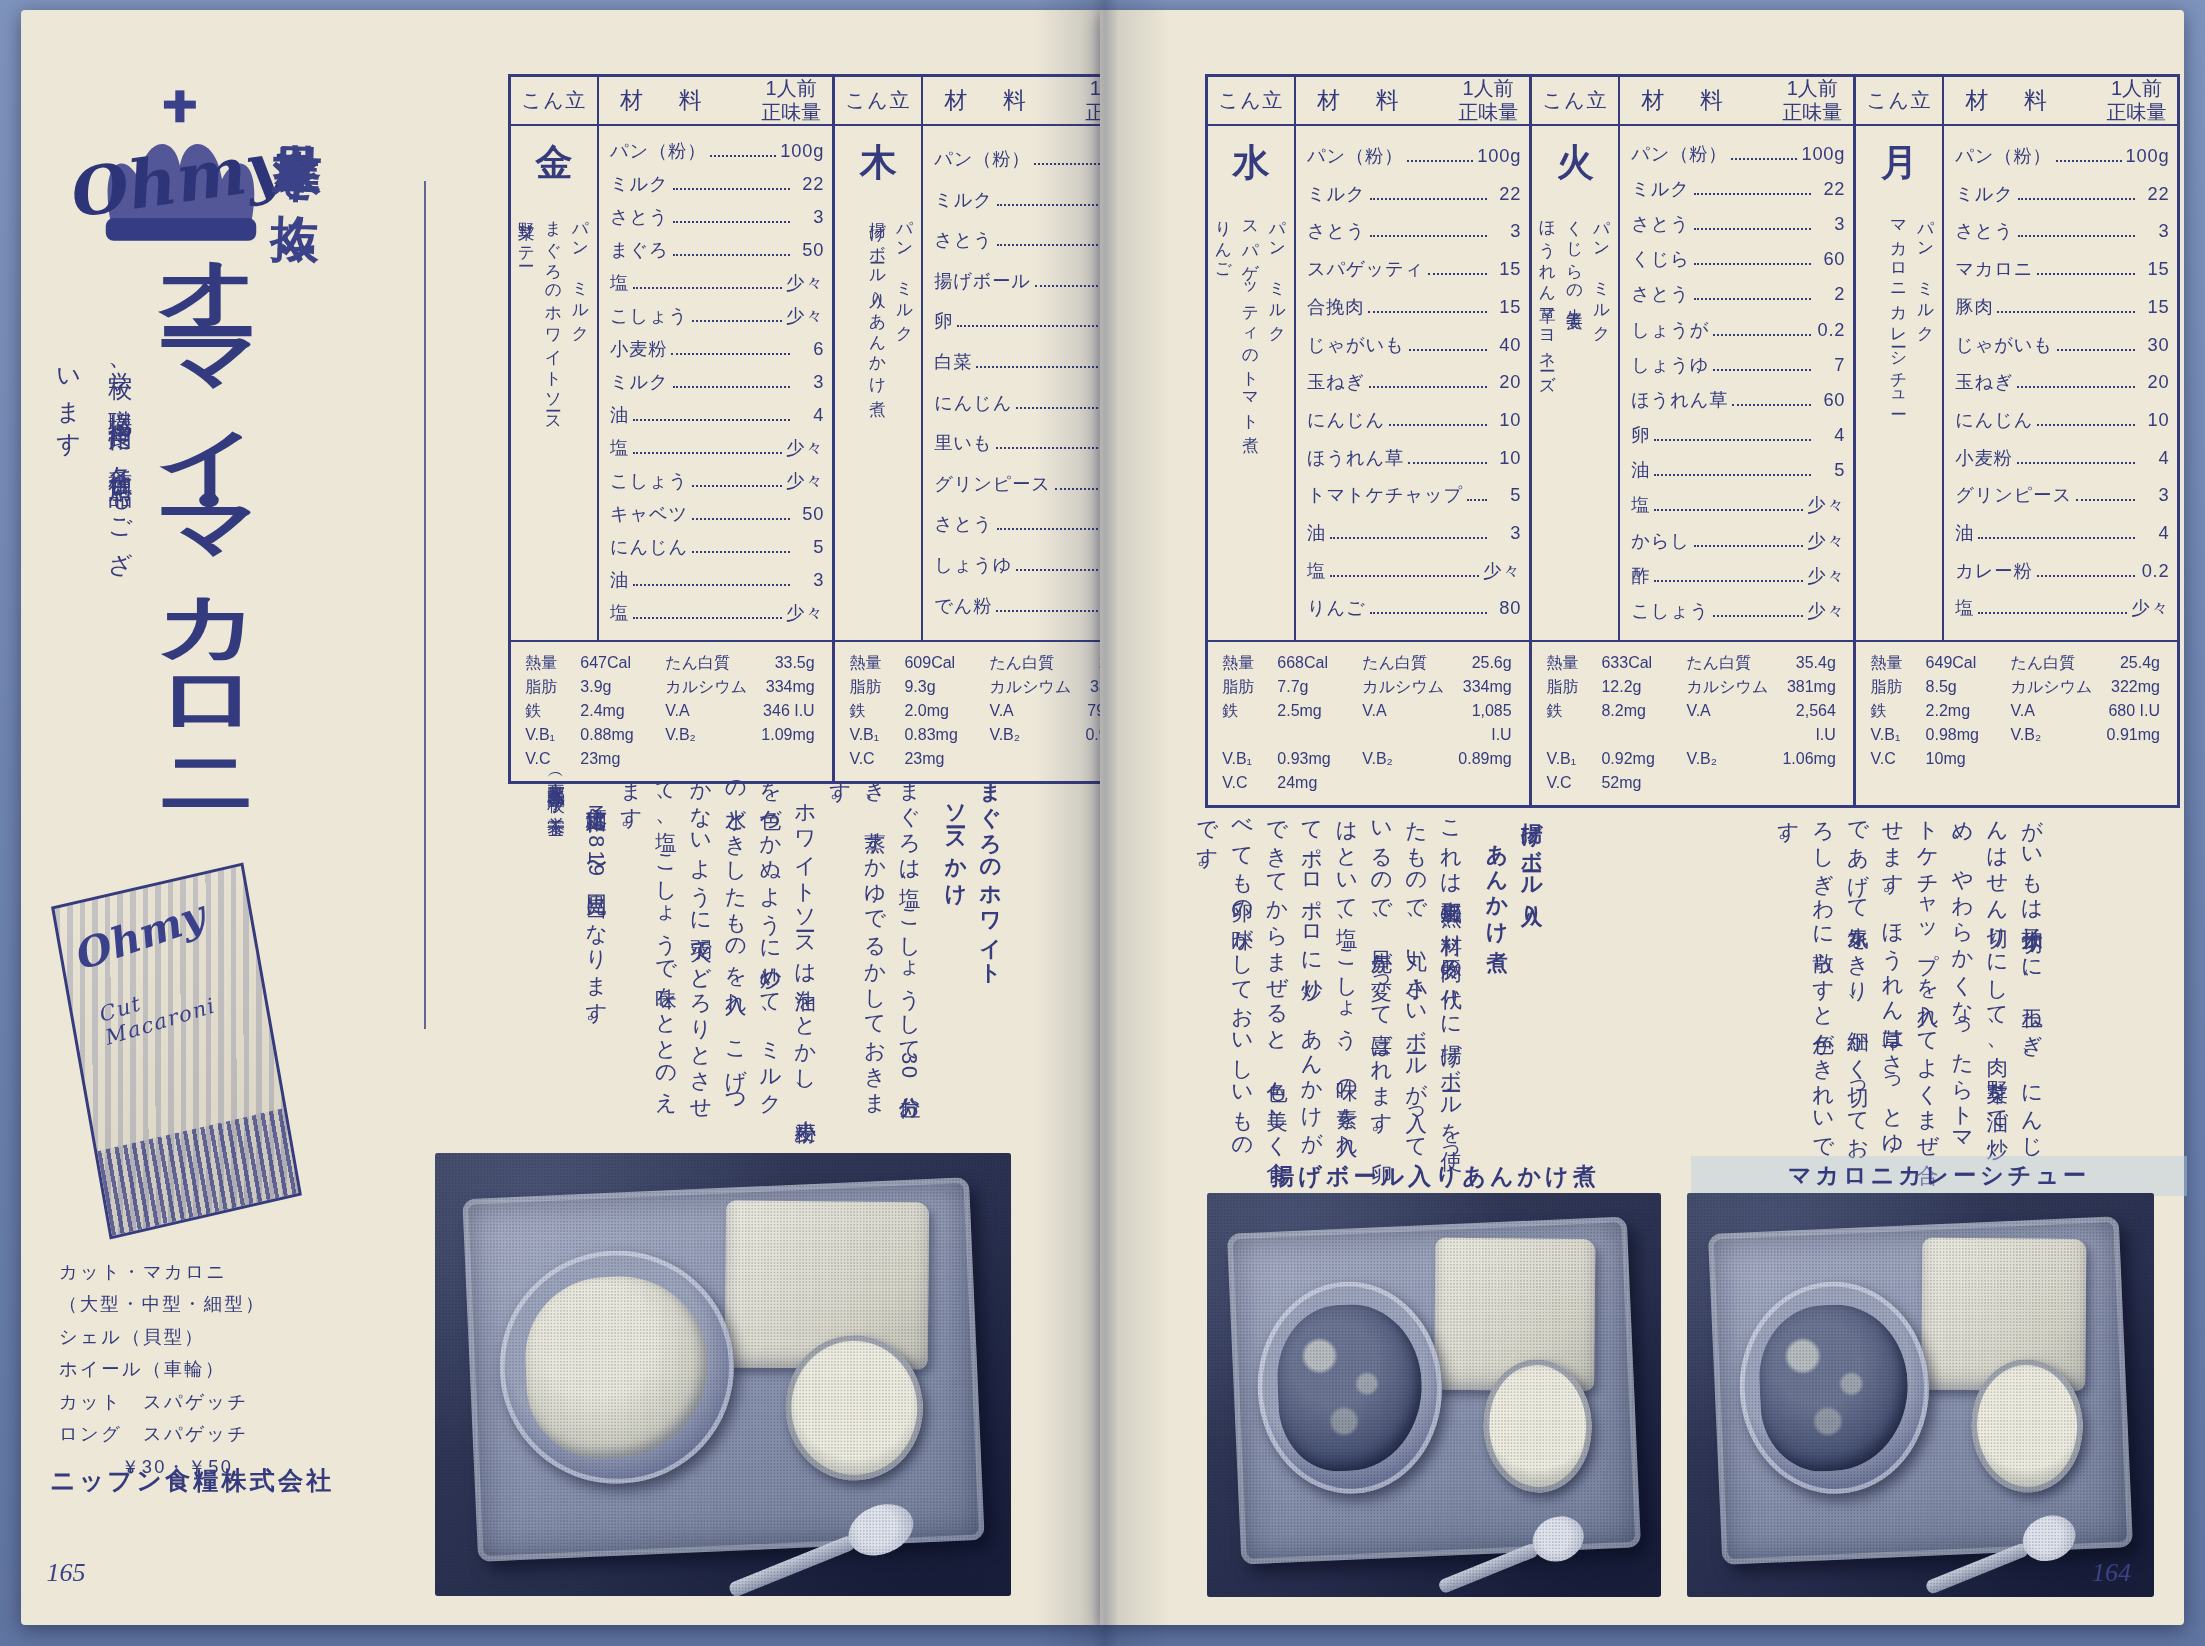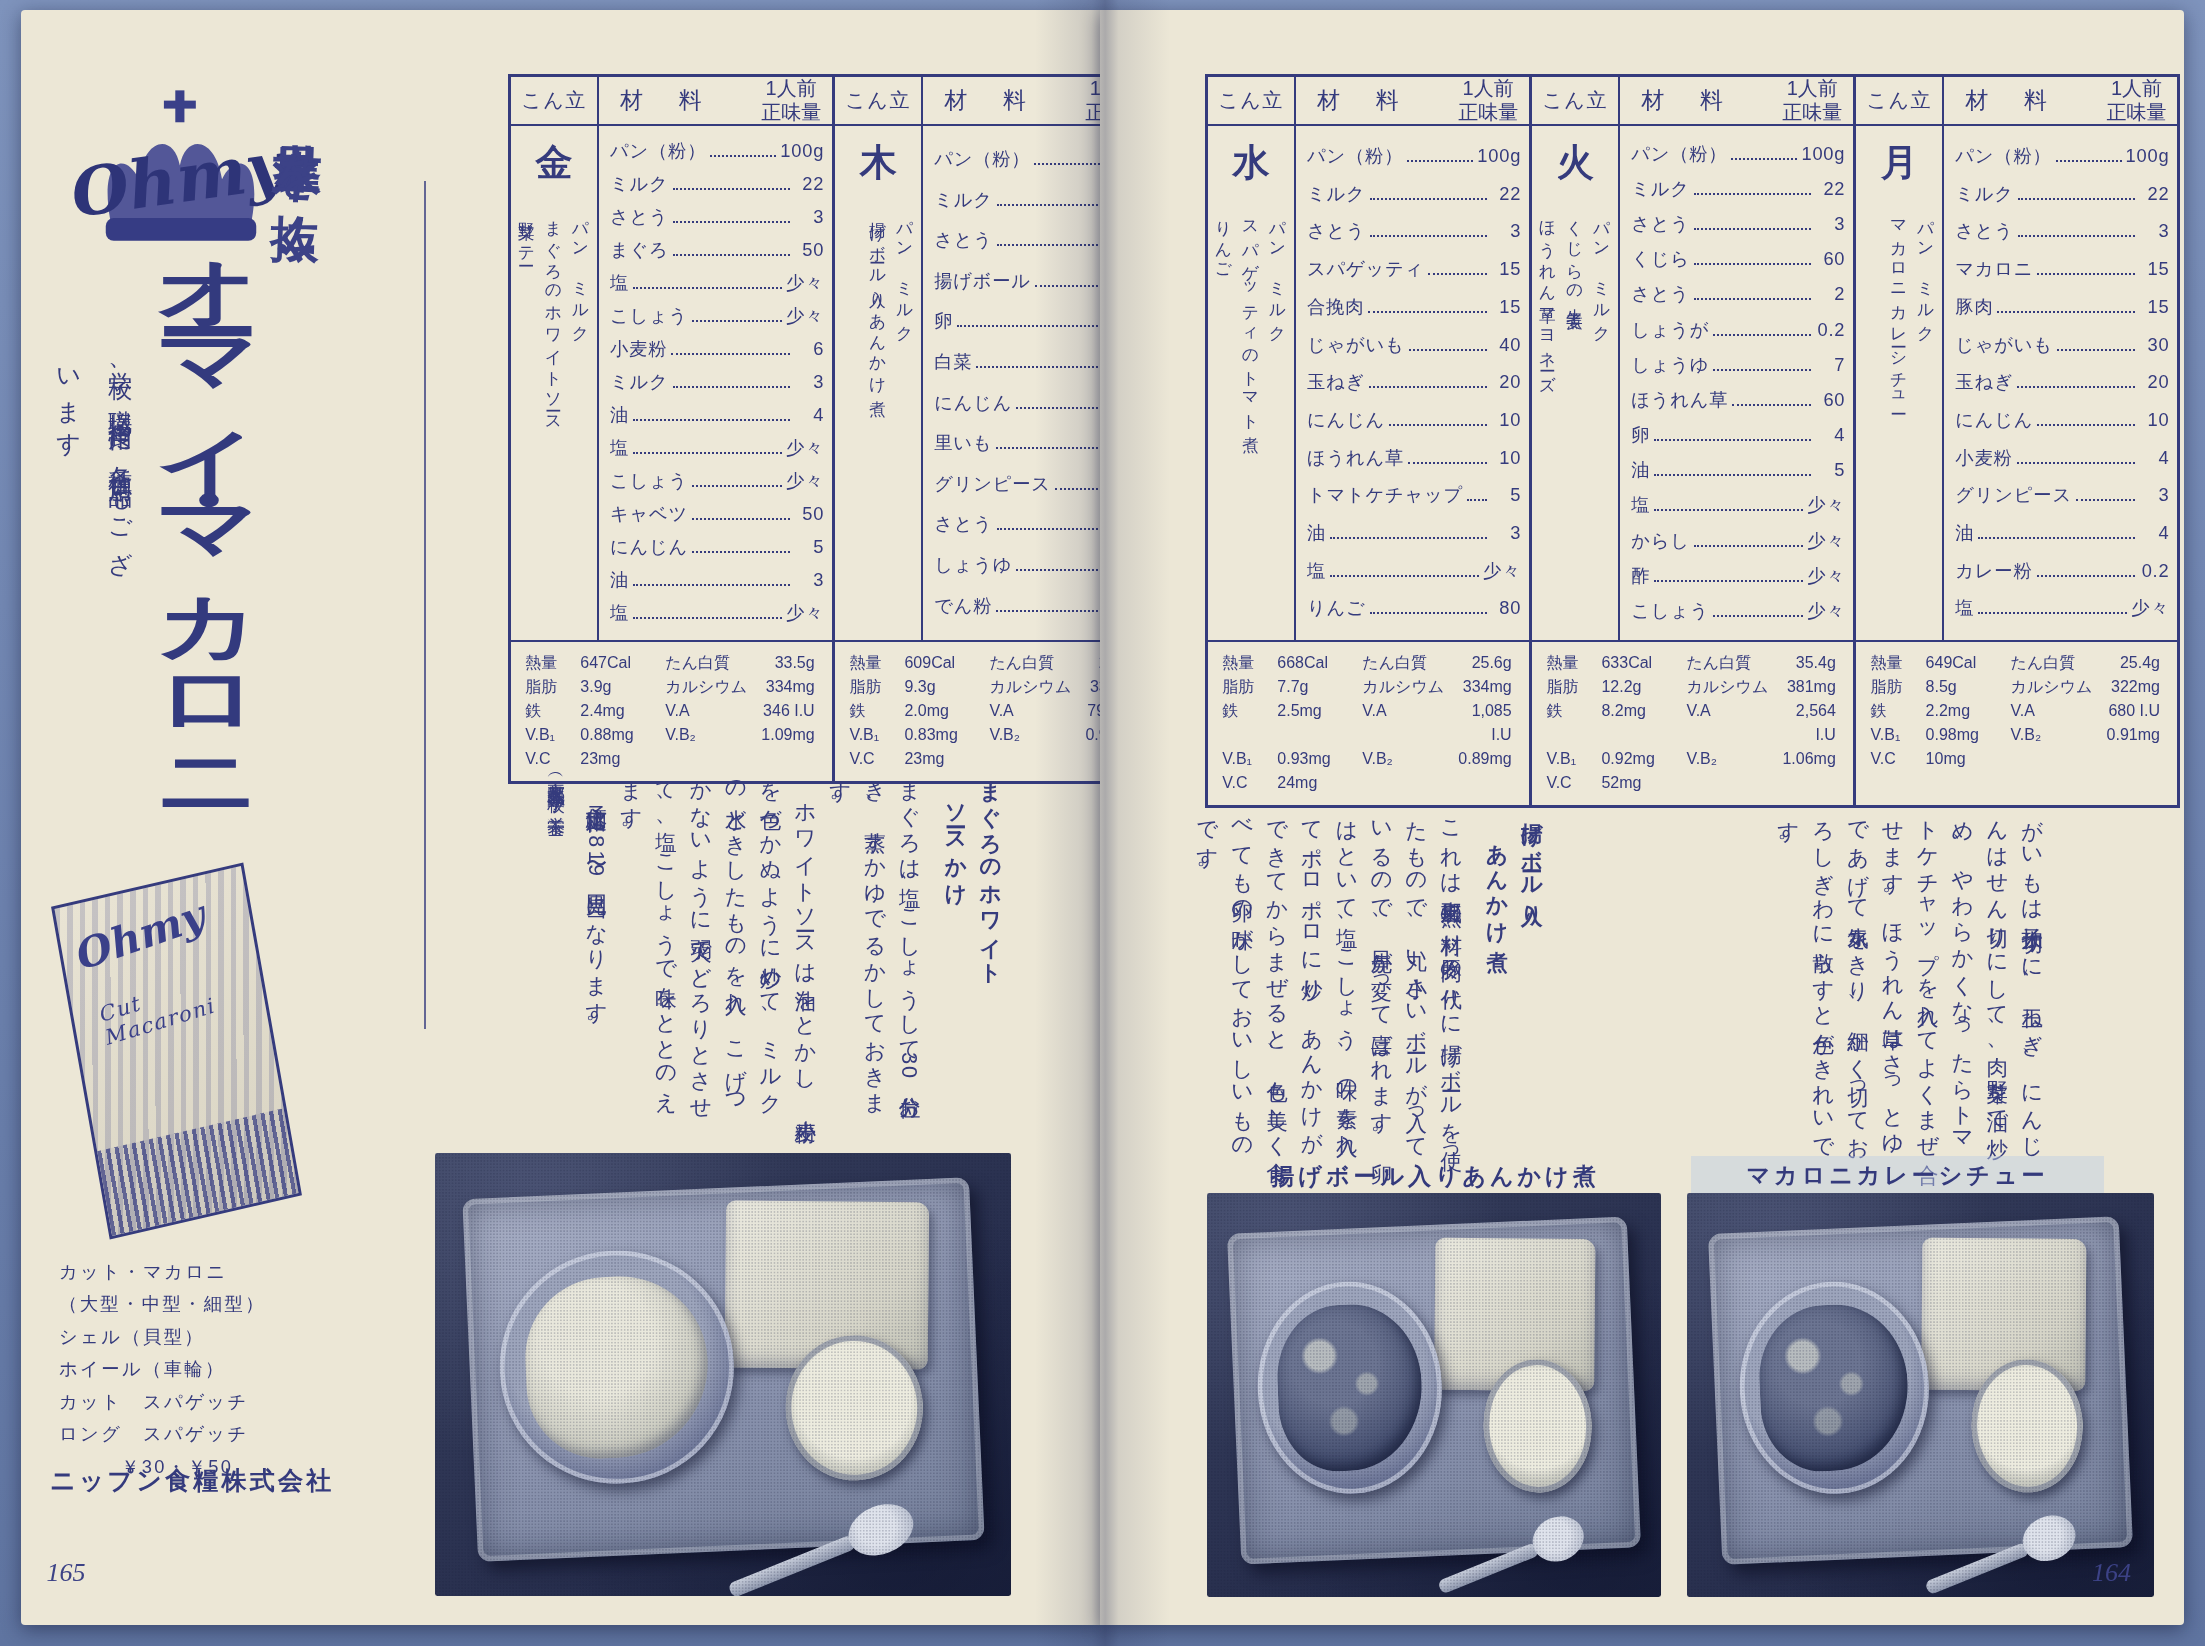--- a/index.html
+++ b/index.html
@@ -119,21 +119,21 @@
   #recipe-r1{left:89px;top:796px;height:360px;}
   #recipe-r2{left:670px;top:796px;height:360px;}
 
   
   .caption{
     position:absolute;text-align:center;font-size:23px;font-weight:bold;letter-spacing:4px;
     color:#343a7c;
   }
   #cap-left{top:1107px;left:414px;width:525px;}
   #cap-r1{top:1151px;left:110px;width:451px;}
-  #cap-r2{top:1146px;left:591px;width:413px;background:rgba(188,203,228,.45);padding:4.8px 0;}
+  #cap-r2{top:1146px;left:591px;width:496px;background:rgba(188,203,228,.45);padding:4.8px 0;}
   .photo{position:absolute;overflow:hidden;border-radius:2.4px;
     background:
       radial-gradient(circle at 18% 12%,rgba(130,140,180,.28),transparent 42%),
       radial-gradient(circle at 82% 88%,rgba(15,20,45,.55),transparent 55%),
       linear-gradient(145deg,#3a4260,#262d4c 65%,#1c2340);
   }
   .photo::after{
     content:"";position:absolute;inset:0;
     background-image:radial-gradient(rgba(25,30,60,.38) 0.8px,transparent 1.2px);
     background-size:3.2px 3.2px;opacity:.55;

